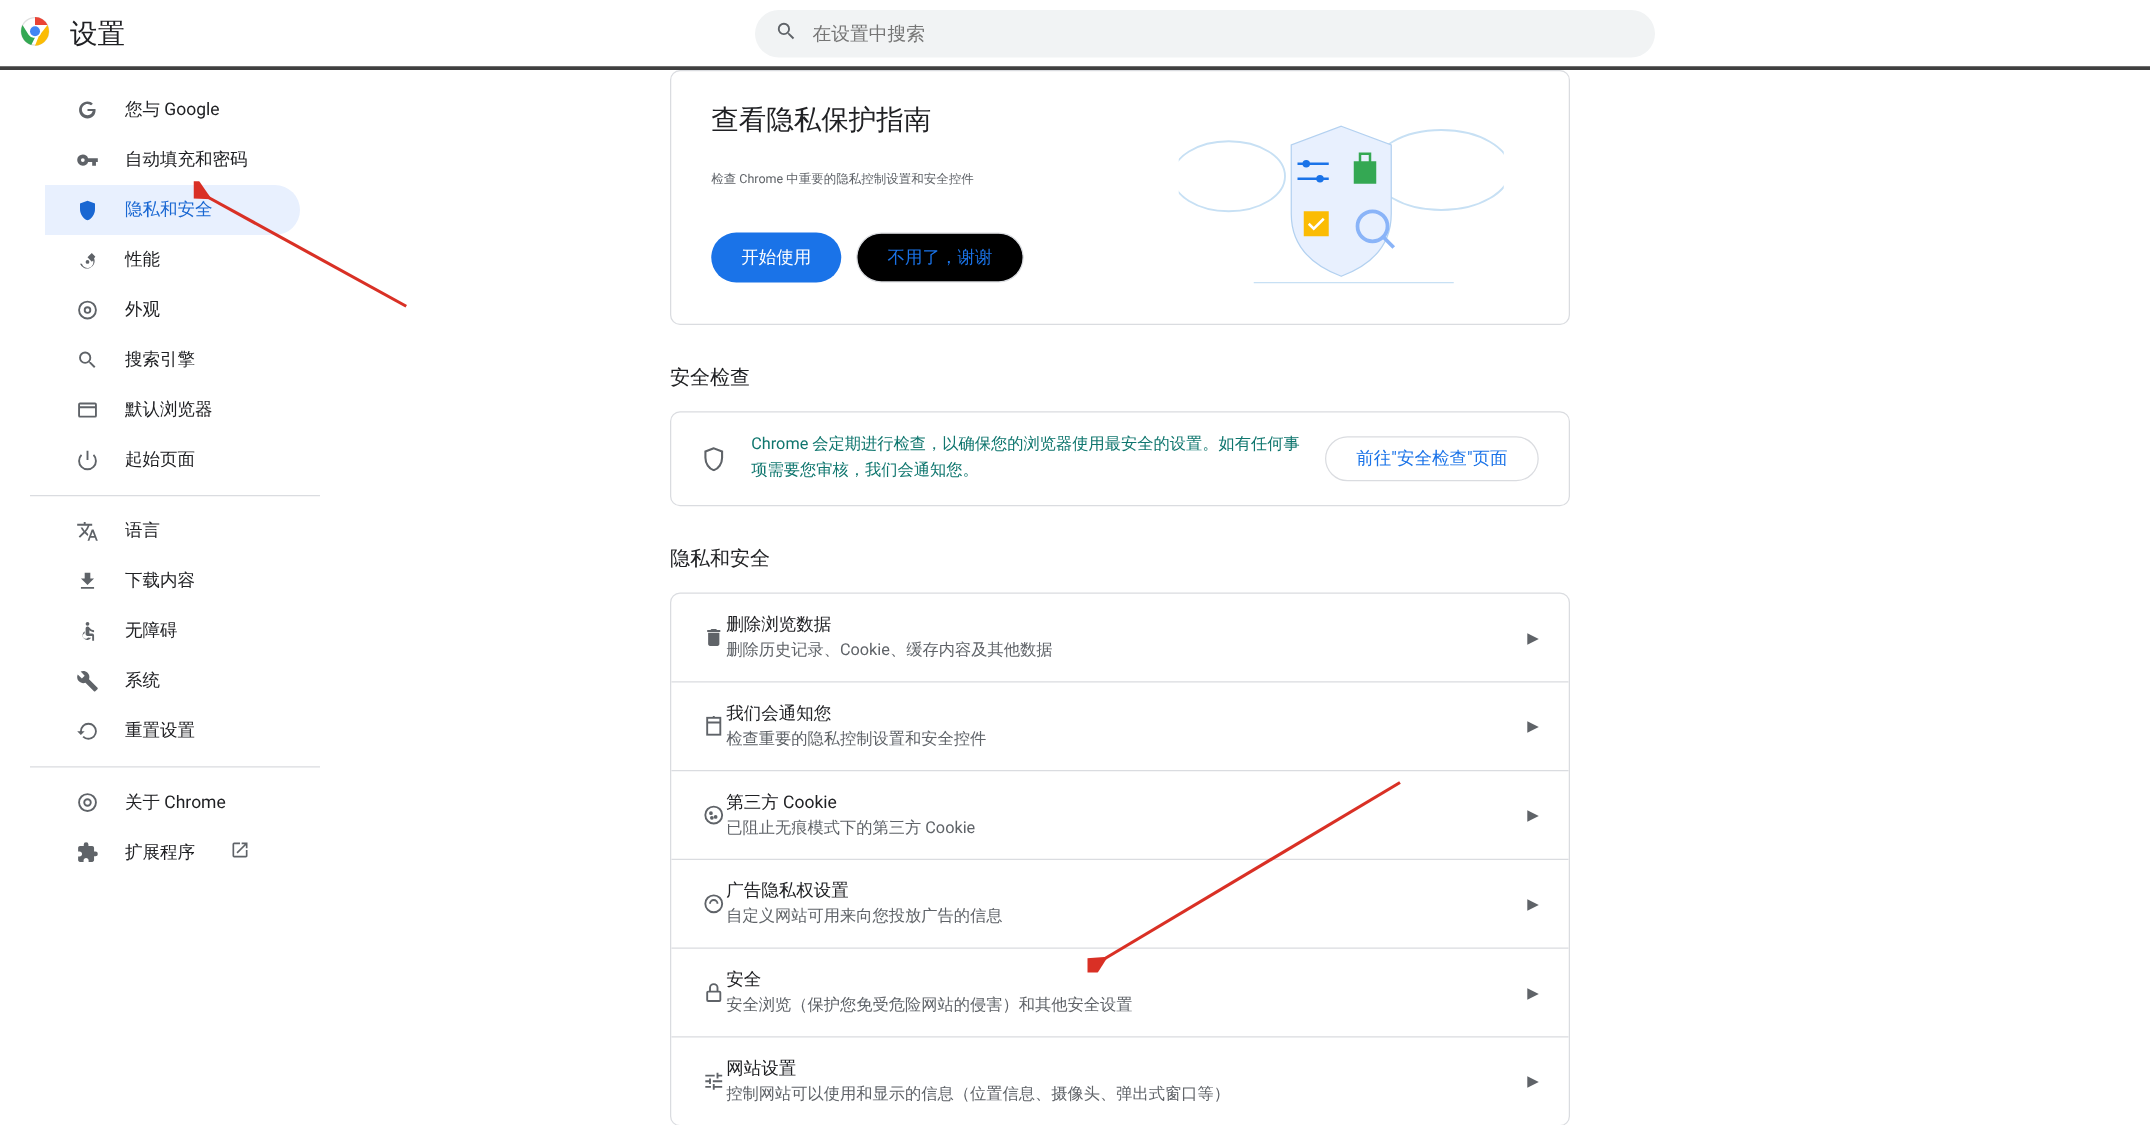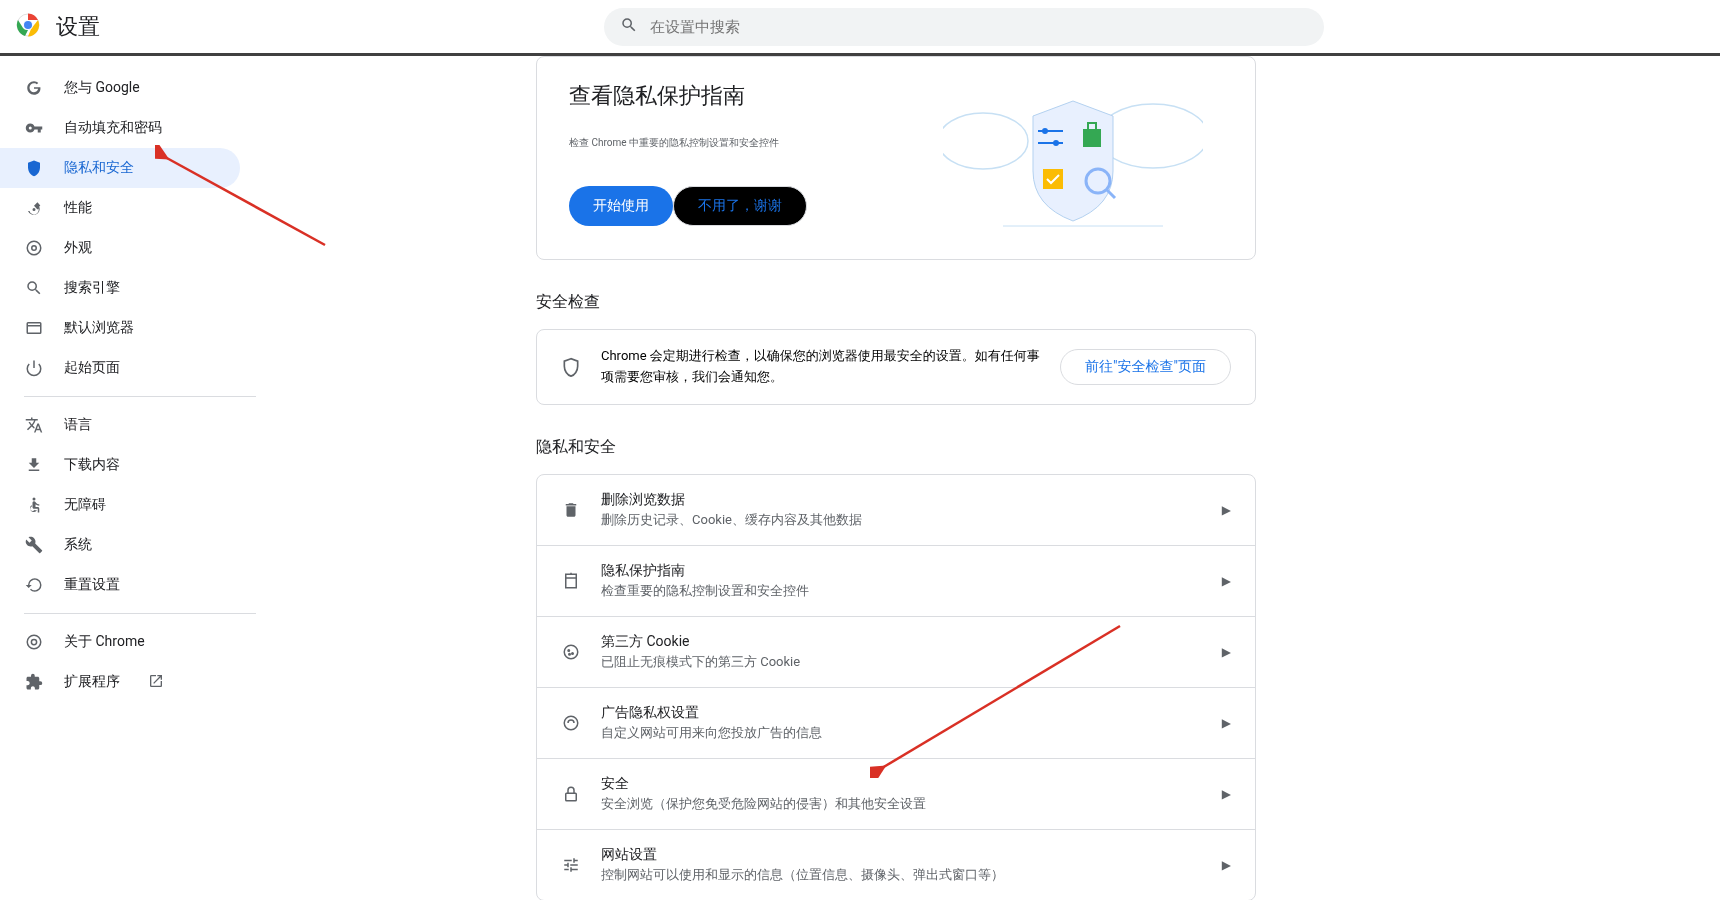--- a/index.html
+++ b/index.html
@@ -8,46 +8,46 @@
     .header { display: flex; align-items: center; height: 56px; padding: 0 16px; border-bottom: 3px solid #404040; }
     .header-left { display: flex; align-items: center; gap: 16px; }
     .chrome-logo { width: 24px; height: 24px; }
     .header-title { font-size: 22px; color: #202124; }
     .search-container { margin-left: auto; margin-right: 380px; width: 720px; }
     .search-box { display: flex; align-items: center; background: #f1f3f4; border-radius: 20px; padding: 8px 16px; gap: 12px; }
     .search-input { border: none; background: transparent; outline: none; font-size: 15px; color: #5f6368; flex: 1; }
     
     .layout { display: flex; }
     .sidebar { width: 256px; padding-top: 12px; }
-    .nav-item { display: flex; align-items: center; gap: 20px; padding: 10px 24px; cursor: pointer; border-radius: 0 24px 24px 0; margin-right: 16px; color: #202124; font-size: 14px; }
+    .nav-item { display: flex; align-items: center; gap: 20px; padding: 10px 24px; cursor: pointer; border-radius: 0 24px 24px 0; margin-right: 16px; color: #202124; font-size: 14px; margin-left: 36px; }
     .nav-item.active { background: #e8f0fe; color: #1967d2; }
     .nav-icon { width: 20px; height: 20px; display: flex; align-items: center; justify-content: center; color: #5f6368; }
     .nav-item.active .nav-icon { color: #1967d2; }
     .nav-divider { border-top: 1px solid #dadce0; margin: 8px 0 8px 24px; }
     .nav-item .ext-icon { margin-left: 8px; }
     
     .main { flex: 1; padding: 0 0 40px 280px; max-width: 1000px; }
     
     .guide-card { border: 1px solid #dadce0; border-radius: 8px; padding: 24px 32px; display: flex; justify-content: space-between; margin-bottom: 32px; }
     .guide-left { flex: 1; }
     .guide-title { font-size: 22px; font-weight: 400; margin-bottom: 25px; color: #202124; }
     .guide-subtitle { font-size: 10px; color: #5f6368; margin-bottom: 36px; }
-    .guide-buttons { display: flex; }
+    .guide-buttons { display: flex; gap: 12px; }
     .btn-primary { background: #1a73e8; color: #fff; border: none; padding: 10px 24px; border-radius: 20px; font-size: 14px; cursor: pointer; }
     .btn-secondary { background: #000000; color: #1a73e8; border: 1px solid #dadce0; padding: 10px 24px; border-radius: 20px; font-size: 14px; cursor: pointer; }
     .guide-illustration { width: 280px; position: relative; }
     
     .section-title { font-size: 16px; color: #202124; margin: 24px 0 16px 0; font-weight: 500; }
     
     .check-card { border: 1px solid #dadce0; border-radius: 8px; padding: 16px 24px; display: flex; align-items: center; gap: 20px; margin-bottom: 32px; }
-    .check-text { flex: 1; font-size: 13px; color: #000000; line-height: 1.6; }
+    .check-text { flex: 1; font-size: 13px; color: #0f766e; line-height: 1.6; }
     .check-button { background: #fff; color: #1a73e8; border: 1px solid #dadce0; padding: 8px 24px; border-radius: 20px; font-size: 14px; cursor: pointer; }
     
     .settings-list { border: 1px solid #dadce0; border-radius: 8px; overflow: hidden; }
-    .setting-row { display: flex; align-items: center; padding: 16px 24px; cursor: pointer; gap: 20px; border-top: 1px solid #dadce0; }
+    .setting-row { display: flex; align-items: center; padding: 16px 24px; cursor: pointer; border-top: 1px solid #dadce0; }
     .setting-row:first-child { border-top: none; }
     .setting-icon { width: 20px; height: 20px; color: #5f6368; display: flex; align-items: center; justify-content: center; }
     .setting-text { flex: 1; }
     .setting-title { font-size: 14px; color: #202124; margin-bottom: 2px; }
     .setting-desc { font-size: 13px; color: #5f6368; }
     .chevron { color: #5f6368; font-size: 12px; }
     
     .arrow-annotation { position: absolute; pointer-events: none; z-index: 100; }
     .arrow1 { left: 155px; top: 145px; width: 180px; height: 110px; }
     .arrow2 { left: 870px; top: 618px; width: 260px; height: 160px; }
@@ -271,21 +271,21 @@
       </div>
       <div class="setting-row">
         <span class="setting-icon">
             <svg width="18" height="18" viewBox="0 0 24 24" fill="none" stroke="currentColor" stroke-width="2">
               <rect x="5" y="3" width="14" height="18"></rect>
               <line x1="5" y1="8" x2="19" y2="8"></line>
               <line x1="12" y1="3" x2="12" y2="1"></line>
             </svg>
           </span>
         <div class="setting-text">
-            <div class="setting-title">隐私保护指南</div>
+            <div class="setting-title">我们会通知您</div>
             <div class="setting-desc">检查重要的隐私控制设置和安全控件</div>
           </div>
         <span class="chevron">▶</span>
       </div>
       <div class="setting-row">
         <span class="setting-icon">
             <svg width="18" height="18" viewBox="0 0 24 24" fill="none" stroke="currentColor" stroke-width="2">
               <circle cx="12" cy="12" r="9"></circle>
               <circle cx="9" cy="10" r="1" fill="currentColor"></circle>
               <circle cx="14" cy="14" r="1" fill="currentColor"></circle>

